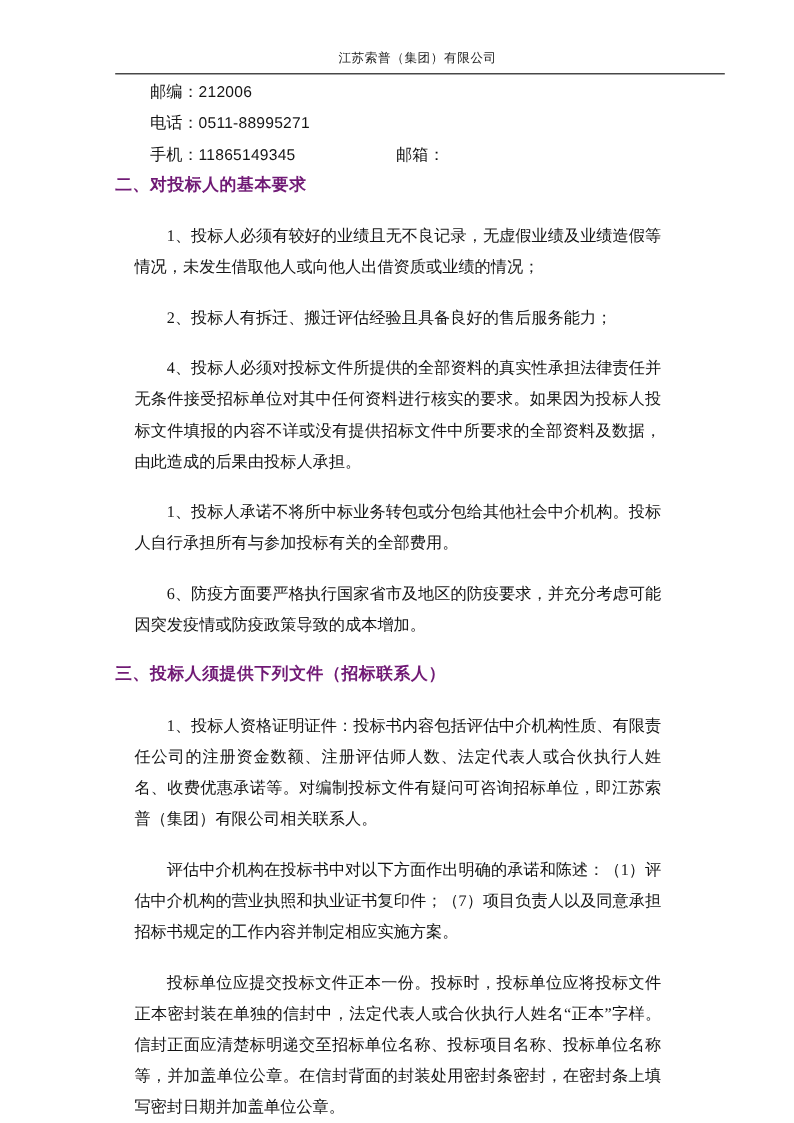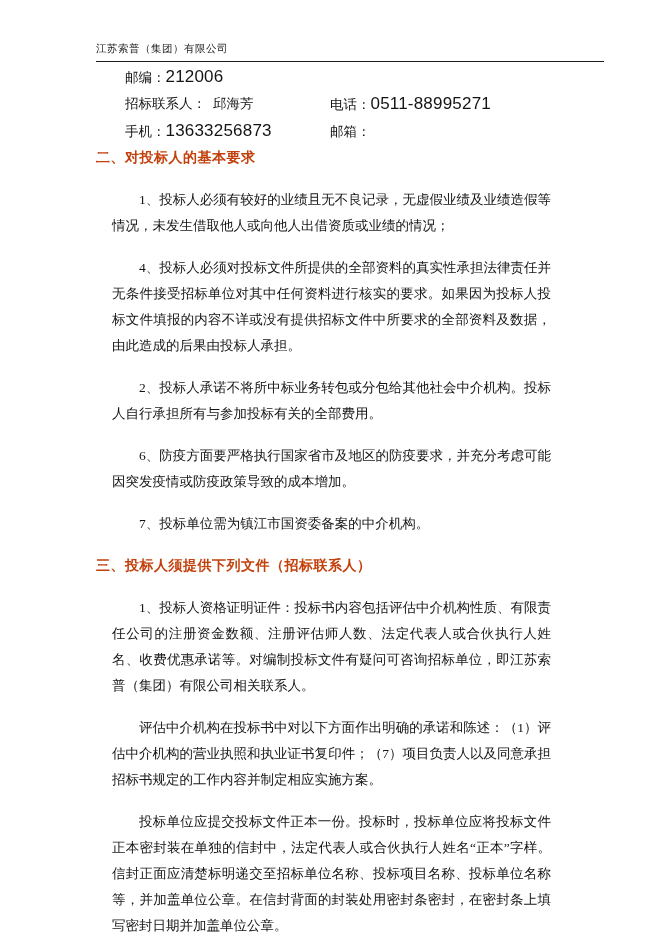--- a/index.html
+++ b/index.html
@@ -18,21 +18,21 @@
   }
   
   .doc-header {
     position: absolute;
     top: 0;
     left: 96px;
     width: 508px;
     box-sizing: border-box;
     padding: 42px 4px 5px 0;
     border-bottom: 1.6px solid #1c1c1c;
-    text-align: left;
+    text-align: center;
     font-size: 10.5px;
     letter-spacing: 0.5px;
     color: #222222;
   }
   
   .doc-content {
     position: absolute;
     top: 64px;
     left: 96px;
     width: 471px;
@@ -40,31 +40,31 @@
     line-height: 26px;
     text-align: justify;
   }
   .contact-block { margin: 0 0 0 29px; }
   .contact-row { display: flex; }
   .contact-cell-left { width: 205px; flex: 0 0 205px; }
   .contact-cell-right { flex: 1 1 auto; }
   .contact-name { margin-left: 7px; }
   .num {
     font-family: "Liberation Sans", "DejaVu Sans", sans-serif;
-    font-size: 17px;
+    font-size: 13px;
     letter-spacing: 0.2px;
   }
   h2.sec-heading {
     margin: 0;
     font-size: 14px;
     font-weight: bold;
     line-height: 26px;
     text-align: left;
     letter-spacing: 0.5px;
-    color: #c2410c;
+    color: #701a75;
   }
   p.body-para {
     margin: 16px;
     text-indent: 2em;
   }
   p.gap-before { margin-top: 8px; }
 </style>
 </head>
 <body>
 
@@ -74,36 +74,35 @@
     <span>江苏索普（集团）有限公司</span>
   </div>
 
   <div class="doc-content">
 
     <div class="contact-block">
       <div class="contact-row">
         <span class="contact-cell-left"><span>邮编：</span><span class="num">212006</span></span>
       </div>
       <div class="contact-row">
-        <span class="contact-cell-left"><span>招标联系人：</span><span class="contact-name">邱海芳</span></span>
         <span class="contact-cell-right"><span>电话：</span><span class="num">0511-88995271</span></span>
       </div>
       <div class="contact-row">
-        <span class="contact-cell-left"><span>手机：</span><span class="num">13633256873</span></span>
+        <span class="contact-cell-left"><span>手机：</span><span class="num">11865149345</span></span>
         <span class="contact-cell-right"><span>邮箱：</span><span class="num"></span></span>
       </div>
     </div>
 
     <h2 class="sec-heading">二、对投标人的基本要求</h2>
 
     <p class="body-para">1、投标人必须有较好的业绩且无不良记录，无虚假业绩及业绩造假等情况，未发生借取他人或向他人出借资质或业绩的情况；</p>
+    <p class="body-para">2、投标人有拆迁、搬迁评估经验且具备良好的售后服务能力；</p>
     <p class="body-para">4、投标人必须对投标文件所提供的全部资料的真实性承担法律责任并无条件接受招标单位对其中任何资料进行核实的要求。如果因为投标人投标文件填报的内容不详或没有提供招标文件中所要求的全部资料及数据，由此造成的后果由投标人承担。</p>
-    <p class="body-para">2、投标人承诺不将所中标业务转包或分包给其他社会中介机构。投标人自行承担所有与参加投标有关的全部费用。</p>
+    <p class="body-para">1、投标人承诺不将所中标业务转包或分包给其他社会中介机构。投标人自行承担所有与参加投标有关的全部费用。</p>
     <p class="body-para gap-before">6、防疫方面要严格执行国家省市及地区的防疫要求，并充分考虑可能因突发疫情或防疫政策导致的成本增加。</p>
-    <p class="body-para">7、投标单位需为镇江市国资委备案的中介机构。</p>
 
     <h2 class="sec-heading">三、投标人须提供下列文件（招标联系人）</h2>
 
     <p class="body-para">1、投标人资格证明证件：投标书内容包括评估中介机构性质、有限责任公司的注册资金数额、注册评估师人数、法定代表人或合伙执行人姓名、收费优惠承诺等。对编制投标文件有疑问可咨询招标单位，即江苏索普（集团）有限公司相关联系人。</p>
     <p class="body-para">评估中介机构在投标书中对以下方面作出明确的承诺和陈述：（1）评估中介机构的营业执照和执业证书复印件；（7）项目负责人以及同意承担招标书规定的工作内容并制定相应实施方案。</p>
     <p class="body-para">投标单位应提交投标文件正本一份。投标时，投标单位应将投标文件正本密封装在单独的信封中，法定代表人或合伙执行人姓名“正本”字样。信封正面应清楚标明递交至招标单位名称、投标项目名称、投标单位名称等，并加盖单位公章。在信封背面的封装处用密封条密封，在密封条上填写密封日期并加盖单位公章。</p>
 
   </div>
 </div>
 

